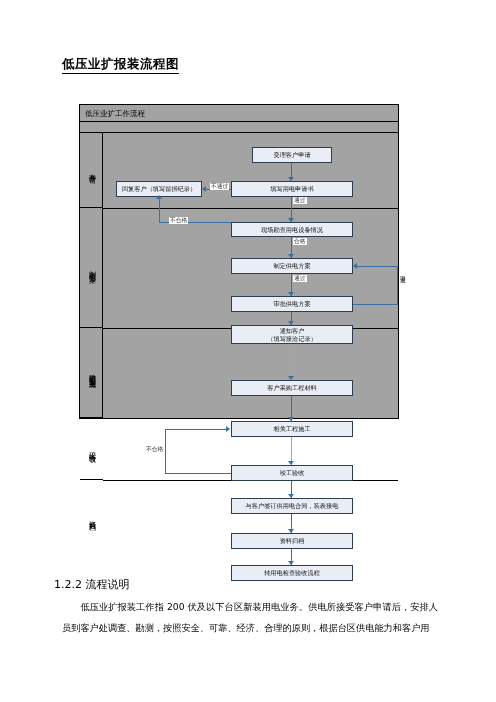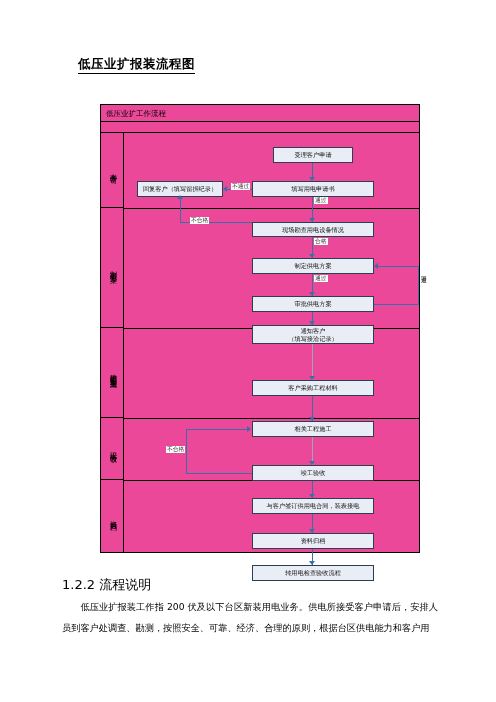--- a/index.html
+++ b/index.html
@@ -14,30 +14,29 @@
   .page{position:relative;width:496px;height:702px;}
 
   
   .doc-title{
     position:absolute;left:62px;top:56px;
     font-size:12.5px;font-weight:bold;
     letter-spacing:.5px;
     border-bottom:1.4px solid #000;
     padding-bottom:2px;
     line-height:15px;
-    margin-left:16px;
   }
 
   
   .flow-table{
-    position:absolute;left:100px;top:104px;
-    width:320px;height:449px;
+    position:absolute;left:79px;top:104px;
+    width:320px;height:315px;
     border:1px solid #000;
     box-sizing:border-box;
-    background:#ec4899;
+    background:#a3a3a3;
   }
   .flow-header{
     position:absolute;left:0;top:0;width:100%;height:17px;
     border-bottom:1px solid #000;
     box-sizing:border-box;
     font-size:7.5px;
     line-height:17px;
     padding-left:5px;
     color:#000;
     white-space:nowrap;
@@ -133,22 +132,22 @@
   }
   .edge-label.vert{
     writing-mode:vertical-rl;
     text-orientation:upright;
     padding:1px 0;
     letter-spacing:0;
   }
 
   
   .section-heading{
-    position:absolute;left:62px;top:578px;
-    font-size:13px;line-height:13px;
+    position:absolute;left:54px;top:578px;
+    font-size:11px;line-height:13px;
   }
   .para{
     position:absolute;left:62px;top:596px;width:376px;
     font-size:9.2px;line-height:21px;
     text-align:justify;
     text-indent:18.4px;
   }
 </style>
 </head>
 <body>

